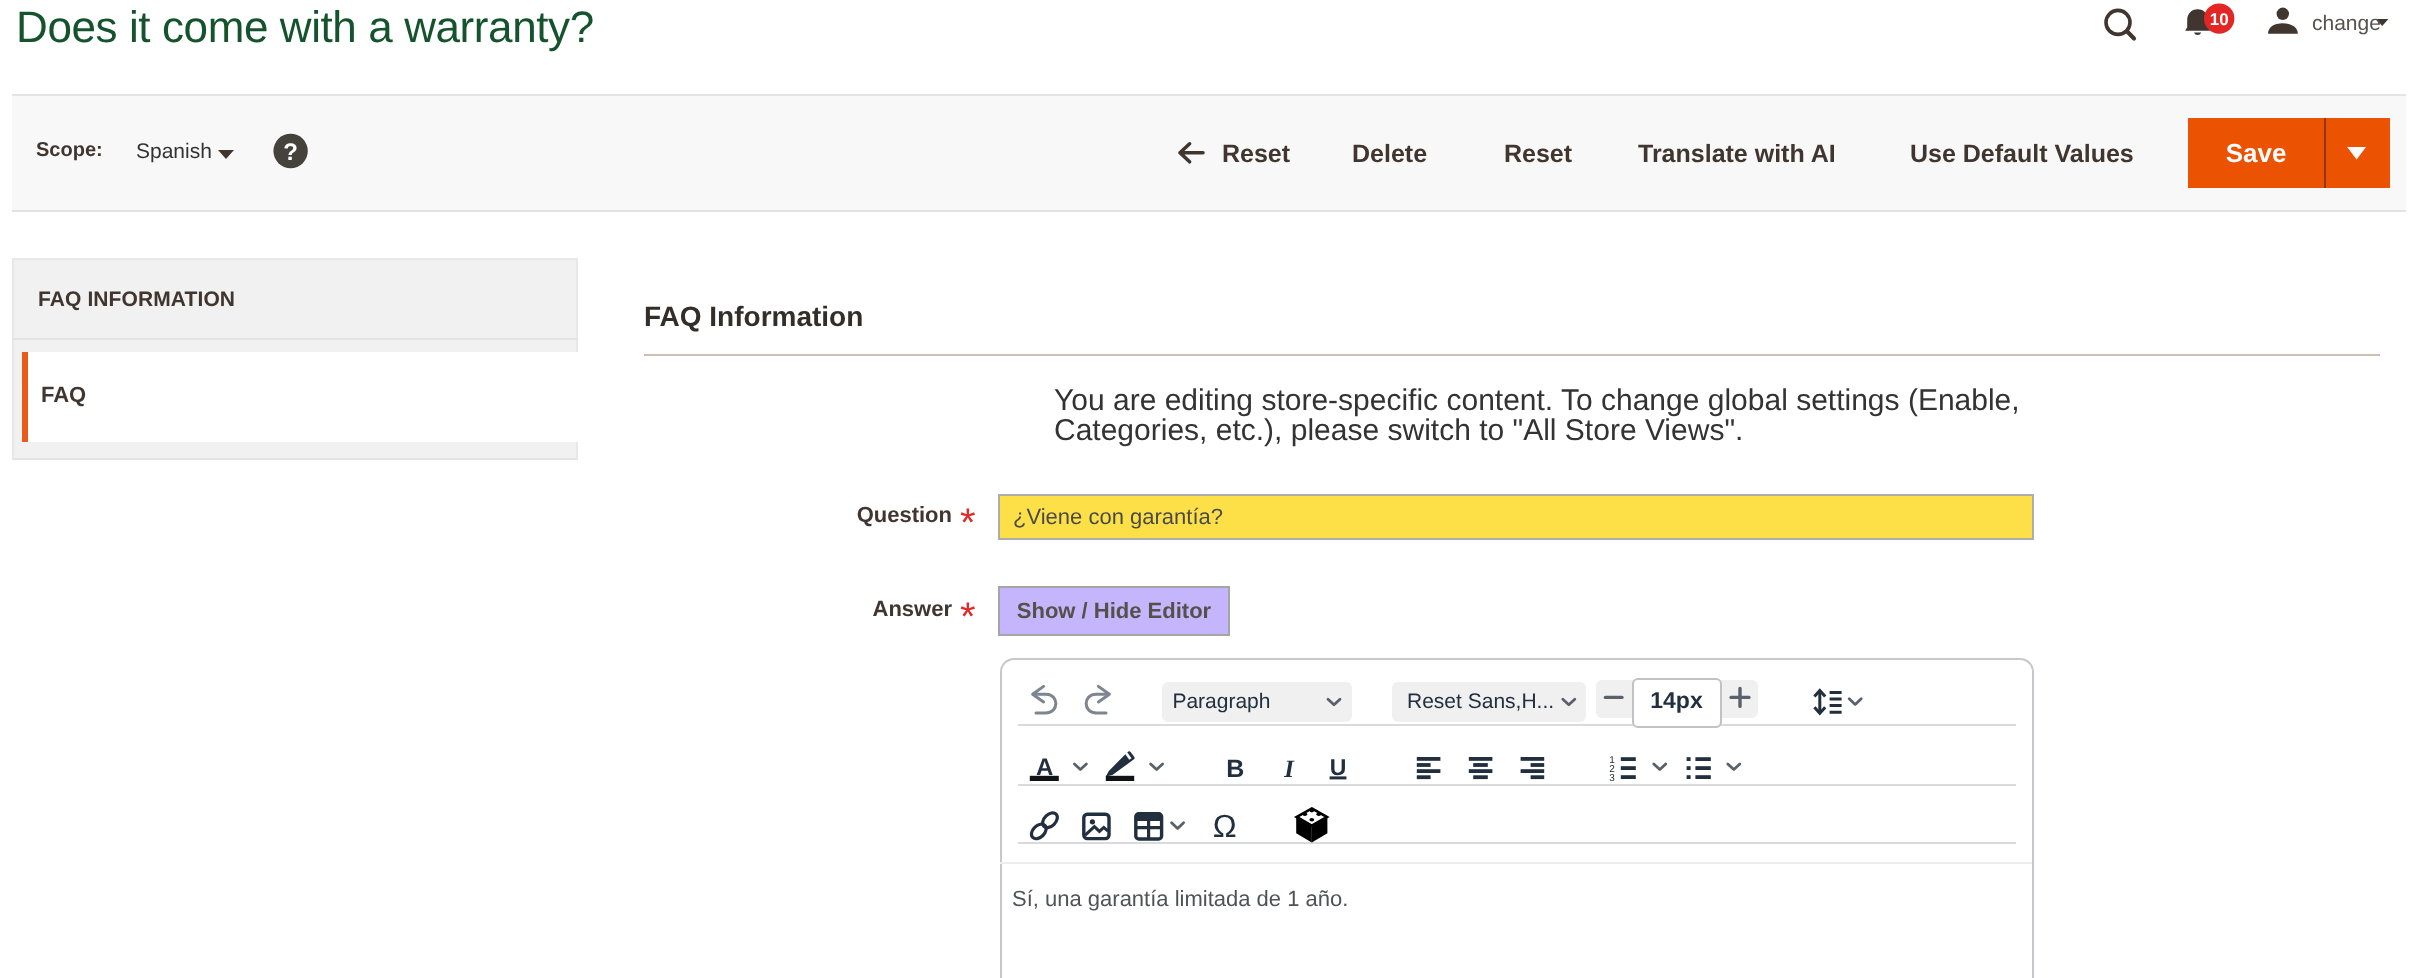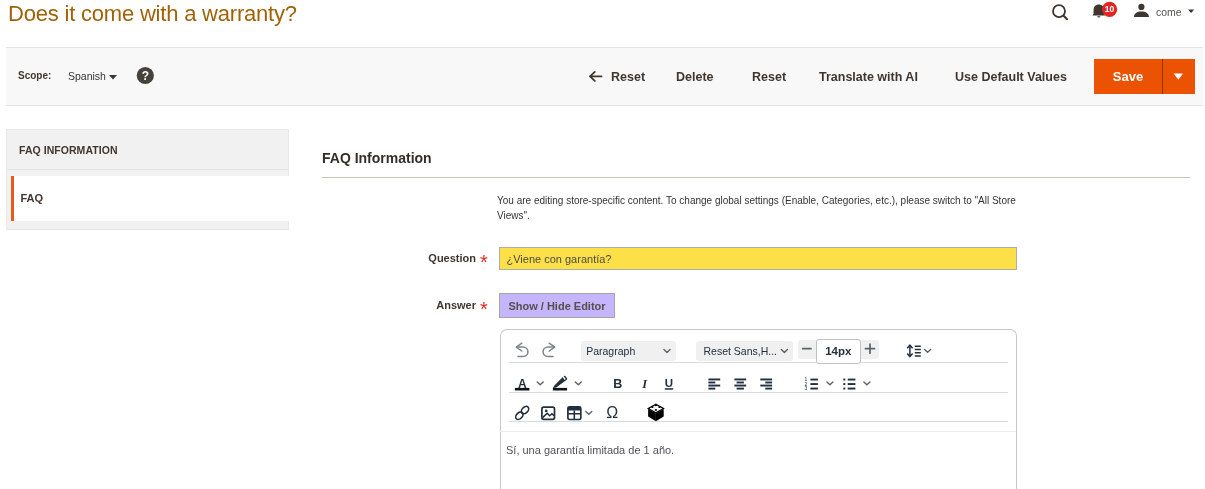--- a/index.html
+++ b/index.html
@@ -1,35 +1,35 @@
 <!DOCTYPE html>
 <html><head>
 <meta charset="utf-8">
 <style>
 *{margin:0;padding:0;box-sizing:border-box}
 html,body{width:1205px;height:489px;overflow:hidden;background:#fff;
   font-family:"Liberation Sans",sans-serif;position:relative}
 .abs{position:absolute}
-#title{left:8px;top:0.5px;font-size:22px;color:#a16207;font-weight:400;letter-spacing:-.2px}
+#title{left:8px;top:0.5px;font-size:22px;color:#14532d;font-weight:400;letter-spacing:-.2px}
 #scopebar{left:6px;top:47px;width:1197px;height:59px;background:#f8f8f8;
   border-top:1px solid #e3e3e3;border-bottom:1px solid #e3e3e3}
 .sc-lbl{left:18px;top:70px;font-size:10px;font-weight:700;color:#41362f}
 .sc-val{left:68px;top:70px;font-size:10.5px;color:#333}
 .btn-txt{font-size:12.5px;font-weight:700;color:#41362f;top:70px}
 #saveb{left:1094px;top:59px;width:101px;height:35px;background:#eb5202}
 #saveb .sep{position:absolute;left:68px;top:0;width:1px;height:35px;background:#90340a}
 #saveb .txt{position:absolute;left:0;top:10px;width:68px;text-align:center;color:#fff;font-size:13px;font-weight:700}
 #sidebar{left:6px;top:129px;width:283px;height:101px;background:#f1f1f1;border:1px solid #e8e8e8;border-bottom:1px solid #e3e3e3}
 #sidehead{left:19px;top:144px;font-size:10.5px;font-weight:700;color:#41362f;letter-spacing:.05px}
 #sideline{left:6px;top:169px;width:283px;height:1px;background:#e3e3e3}
 #faqitem{left:11px;top:176px;width:278px;height:45px;background:#fff;border-left:3.6px solid #e85b1a}
 #faqitem .t{position:absolute;left:6.5px;top:16px;font-size:11px;font-weight:700;color:#41362f}
 #fhead{left:322px;top:150px;font-size:14px;font-weight:700;color:#332e29}
 #frule{left:322px;top:177px;width:868px;height:1px;background:#c9c2b5}
-#notice{left:497px;top:194px;width:527px;font-size:10px;color:#333;line-height:14.5px}
+#notice{left:527px;top:194px;width:527px;font-size:15px;color:#333;line-height:14.5px}
 .lab{font-size:11px;font-weight:700;color:#41362f;text-align:right;width:120px}
 .star{font-size:20px;color:#e02b27;font-weight:400}
 #qinput{left:499px;top:247px;width:518px;height:23px;border:1px solid #adadad;background:#fde047}
 #qinput .v{position:absolute;left:6.5px;top:4.5px;font-size:11px;color:#4a4a4a}
 #shbtn{left:499px;top:293px;width:116px;height:24.5px;background:#c4b5fd;border:1px solid #a5a5a5}
 #shbtn .t{position:absolute;width:100%;text-align:center;top:6px;font-size:11px;font-weight:700;color:#55504a}
 #editor{left:499.5px;top:329px;width:517.5px;height:161px;border:1px solid #c8c8cc;border-bottom:none;border-radius:7px 7px 0 0;background:#fff}
 .tdiv{left:508.5px;width:499px;height:1px;background:#d9d9de}
 #tbot{left:500px;top:430.5px;width:516px;height:1.5px;background:#ececef}
 .pill{background:#f0f0f1;border-radius:3px}
@@ -46,21 +46,21 @@
   <circle cx="1059" cy="11.2" r="6" fill="none" stroke="#41362f" stroke-width="1.8"></circle>
   <line x1="1063.6" y1="15.8" x2="1067" y2="19.2" stroke="#41362f" stroke-width="2.1" stroke-linecap="round"></line>
   <path d="M1098.8 4.6 C1095.6 4.6 1093.6 7 1093.6 10 L1093.6 13.6 L1092.6 15.4 L1105 15.4 L1104 13.6 L1104 10 C1104 7 1102 4.6 1098.8 4.6 Z" fill="#41362f"></path>
   <path d="M1097 16.2 a1.9 1.9 0 0 0 3.6 0 Z" fill="#41362f"></path>
   <circle cx="1109.6" cy="9.3" r="7.6" fill="#e22626"></circle>
   <text x="1109.6" y="12.3" font-size="8.5" font-weight="bold" fill="#fff" text-anchor="middle" font-family="Liberation Sans">10</text>
   <circle cx="1141.4" cy="6.9" r="3.1" fill="#41362f"></circle>
   <path d="M1134 16.9 C1134 13.6 1137 11.6 1141.4 11.6 C1145.8 11.6 1148.9 13.6 1148.9 16.9 Z" fill="#41362f"></path>
   <path d="M1188 9.5 L1194.2 9.5 L1191.1 13 Z" fill="#41362f"></path>
 </svg>
-<div class="abs" style="left:1156px;top:6px;font-size:10.5px;color:#56524e">come</div>
+<div class="abs" style="left:1156px;top:6px;font-size:10.5px;color:#56524e">change</div>
 
 <div class="abs" id="scopebar"></div>
 <div class="abs sc-lbl">Scope:</div>
 <div class="abs sc-val">Spanish</div>
 <svg class="abs" style="left:106px;top:60px" width="60" height="35" viewBox="0 0 60 35">
   <path d="M3 15 L11 15 L7 19.5 Z" fill="#41362f"></path>
   <circle cx="39.3" cy="15.5" r="8.6" fill="#45423c"></circle>
   <text x="39.3" y="19.8" font-size="12" font-weight="bold" fill="#fff" text-anchor="middle" font-family="Liberation Sans">?</text>
 </svg>
 

